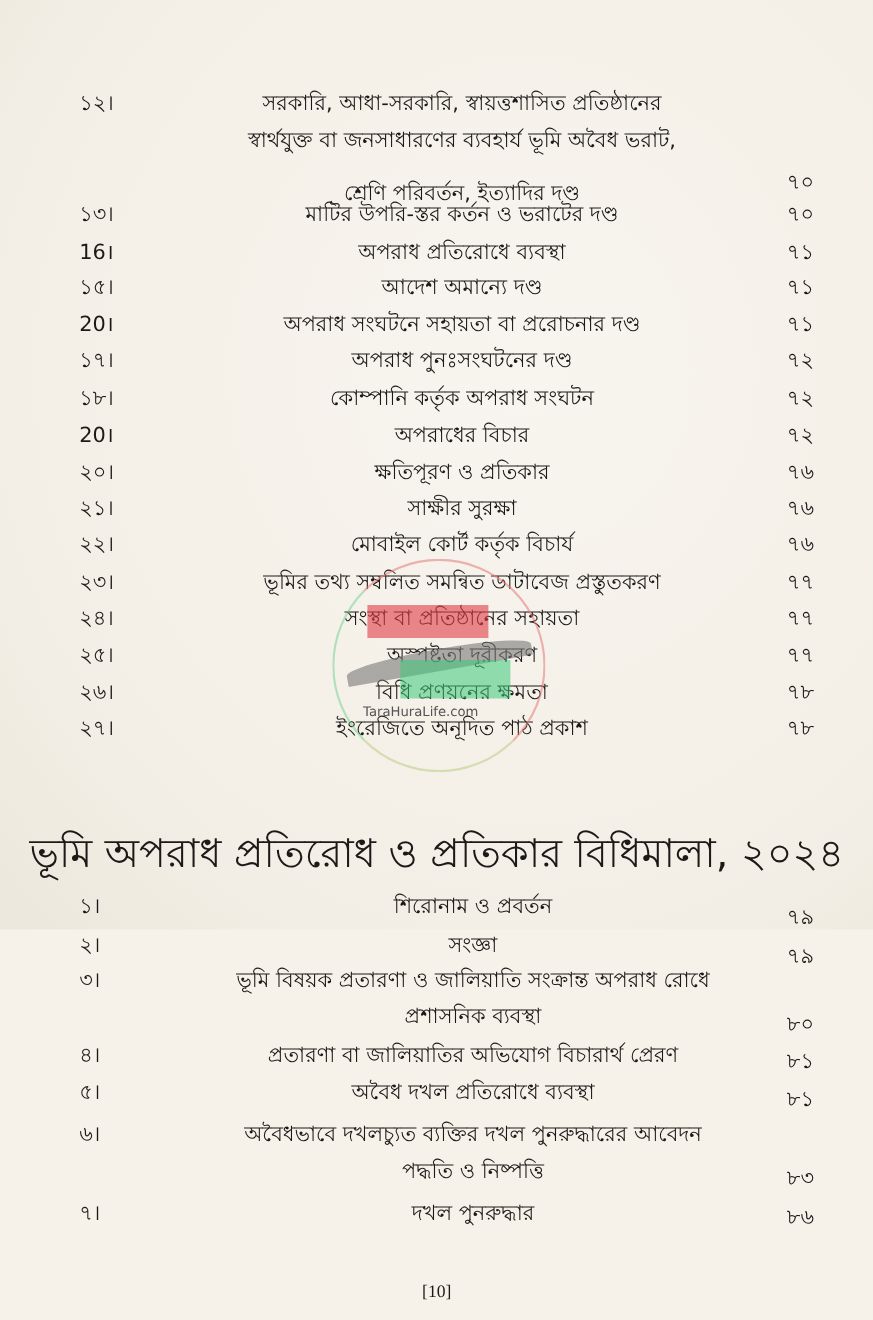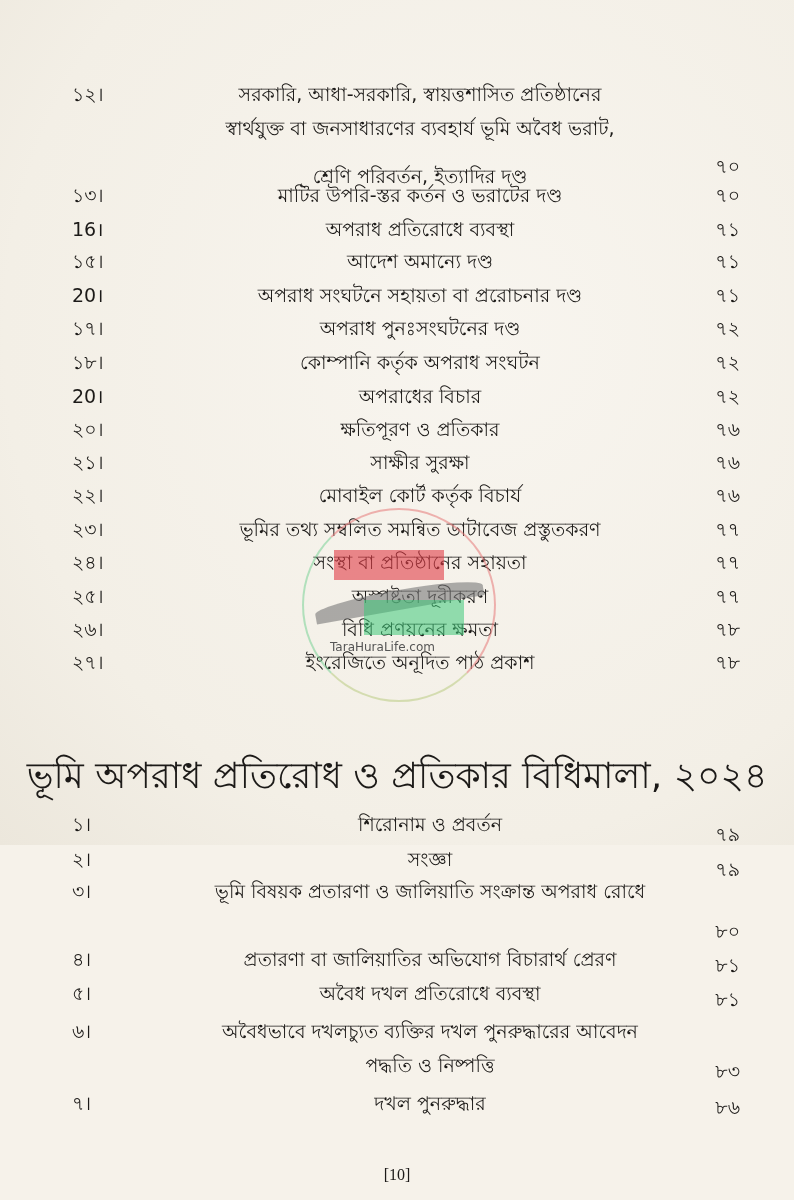--- a/index.html
+++ b/index.html
@@ -155,20 +155,21 @@
       <span class="page-no" style="top:10px">৭৯</span>
     </div>
     <div class="row sec2" style="top:845px;">
       <span class="num">২।</span>
       <span class="title">সংজ্ঞা</span>
       <span class="page-no" style="top:10px">৭৯</span>
     </div>
     <div class="row sec2" style="top:877px;height:70px;">
       <span class="num">৩।</span>
       <span class="title" style="top:0">ভূমি বিষয়ক প্রতারণা ও জালিয়াতি সংক্রান্ত অপরাধ রোধে</span>
+      <span class="title" style="top:33px">প্রশাসনিক ব্যবস্থা</span>
       <span class="page-no" style="top:40px">৮০</span>
     </div>
     <div class="row sec2" style="top:945px;">
       <span class="num">৪।</span>
       <span class="title">প্রতারণা বা জালিয়াতির অভিযোগ বিচারার্থ প্রেরণ</span>
       <span class="page-no" style="top:6px">৮১</span>
     </div>
     <div class="row sec2" style="top:979px;">
       <span class="num">৫।</span>
       <span class="title">অবৈধ দখল প্রতিরোধে ব্যবস্থা</span>

